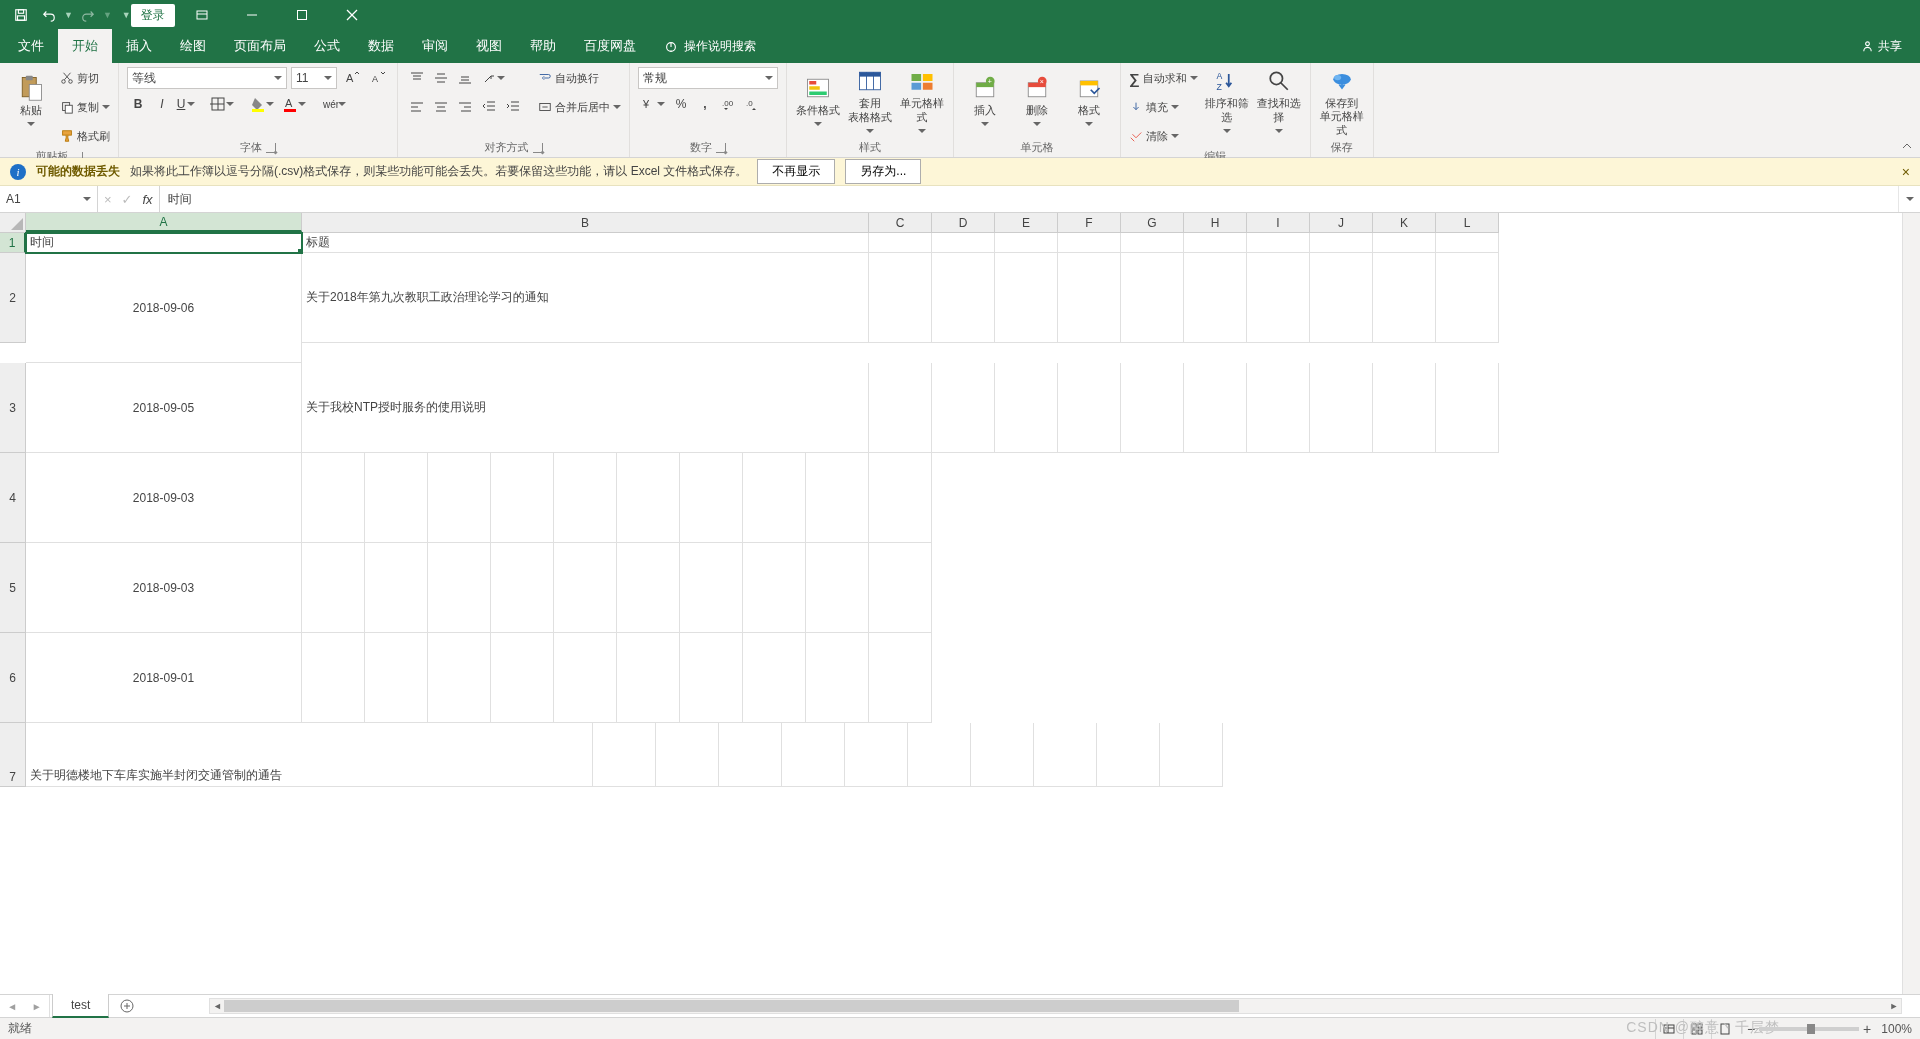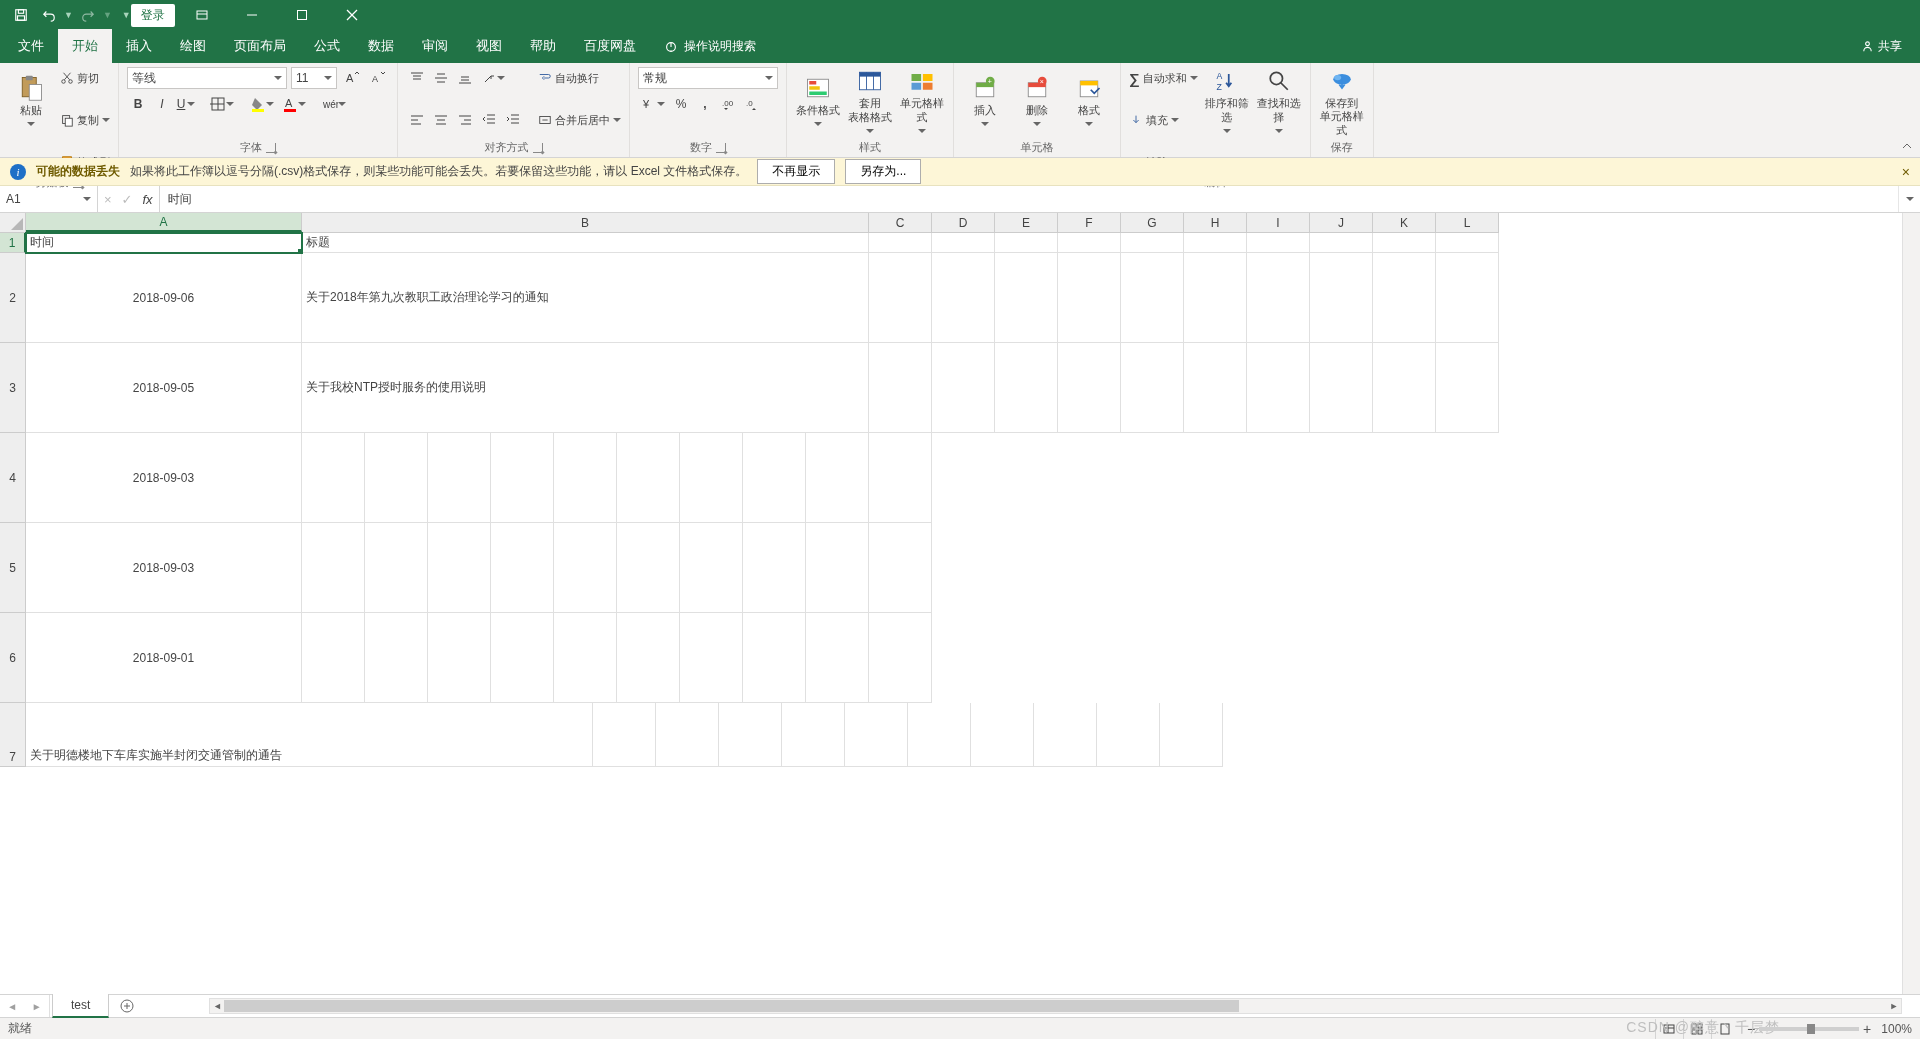--- a/index.html
+++ b/index.html
@@ -27,21 +27,21 @@
 
 .ribbon { height:95px; background:#f3f2f1; border-bottom:1px solid #d4d4d4; display:flex; position:relative; }
 .group { border-right:1px solid #e1dfdd; padding:4px 8px 2px; display:flex; flex-direction:column; }
 .group-body { flex:1; display:flex; align-items:flex-start; gap:6px; }
 .group-label { text-align:center; font-size:11px; color:#666; padding-top:2px; display:flex; justify-content:center; align-items:center; gap:4px; }
 .group-label .launcher { width:10px; height:10px; border:1px solid #888; border-top:none; border-left:none; position:relative; }
 .group-label .launcher::after { content:""; position:absolute; right:-2px; bottom:-2px; width:3px; height:3px; background:#888; transform:rotate(45deg); }
 .big-btn { display:flex; flex-direction:column; align-items:center; justify-content:center; width:46px; height:70px; gap:2px; }
 .big-btn svg { width:28px; height:28px; }
 .big-btn span { font-size:11px; text-align:center; line-height:1.2; }
-.stack { display:flex; flex-direction:column; gap:20px; justify-content:center; }
+.stack { display:flex; flex-direction:column; gap:7px; justify-content:center; }
 .small-row { display:flex; align-items:center; gap:3px; height:22px; }
 .small-row svg { width:14px; height:14px; }
 .small-row span { font-size:11px; }
 .combo { height:22px; border:1px solid #c8c6c4; background:#fff; display:flex; align-items:center; padding:0 4px; font-size:12px; }
 .combo .caret { margin-left:auto; }
 .icon-btn { width:22px; height:22px; display:flex; align-items:center; justify-content:center; }
 .icon-btn svg { width:16px; height:16px; }
 .icon-btn.wide { width:30px; }
 .collapse { position:absolute; right:6px; bottom:4px; width:14px; height:14px; }
 
@@ -639,21 +639,21 @@
           <div class="cell" style="width: 63px; height: 20px;"></div>
           <div class="cell" style="width: 63px; height: 20px;"></div>
           <div class="cell" style="width: 63px; height: 20px;"></div>
           <div class="cell" style="width: 63px; height: 20px;"></div>
           <div class="cell" style="width: 63px; height: 20px;"></div>
           <div class="cell" style="width: 63px; height: 20px;"></div>
           <div class="cell" style="width: 63px; height: 20px;"></div>
         </div>
         <div class="row">
           <div class="row-h" style="height: 90px;">2</div>
-          <div class="cell center" style="width: 276px; height: 90px;">2018-09-06</div>
+          <div class="cell center" style="width: 276px; height: 110px;">2018-09-06</div>
           <div class="cell" style="width: 567px; height: 90px;">关于2018年第九次教职工政治理论学习的通知</div>
           <div class="cell" style="width: 63px; height: 90px;"></div>
           <div class="cell" style="width: 63px; height: 90px;"></div>
           <div class="cell" style="width: 63px; height: 90px;"></div>
           <div class="cell" style="width: 63px; height: 90px;"></div>
           <div class="cell" style="width: 63px; height: 90px;"></div>
           <div class="cell" style="width: 63px; height: 90px;"></div>
           <div class="cell" style="width: 63px; height: 90px;"></div>
           <div class="cell" style="width: 63px; height: 90px;"></div>
           <div class="cell" style="width: 63px; height: 90px;"></div>

